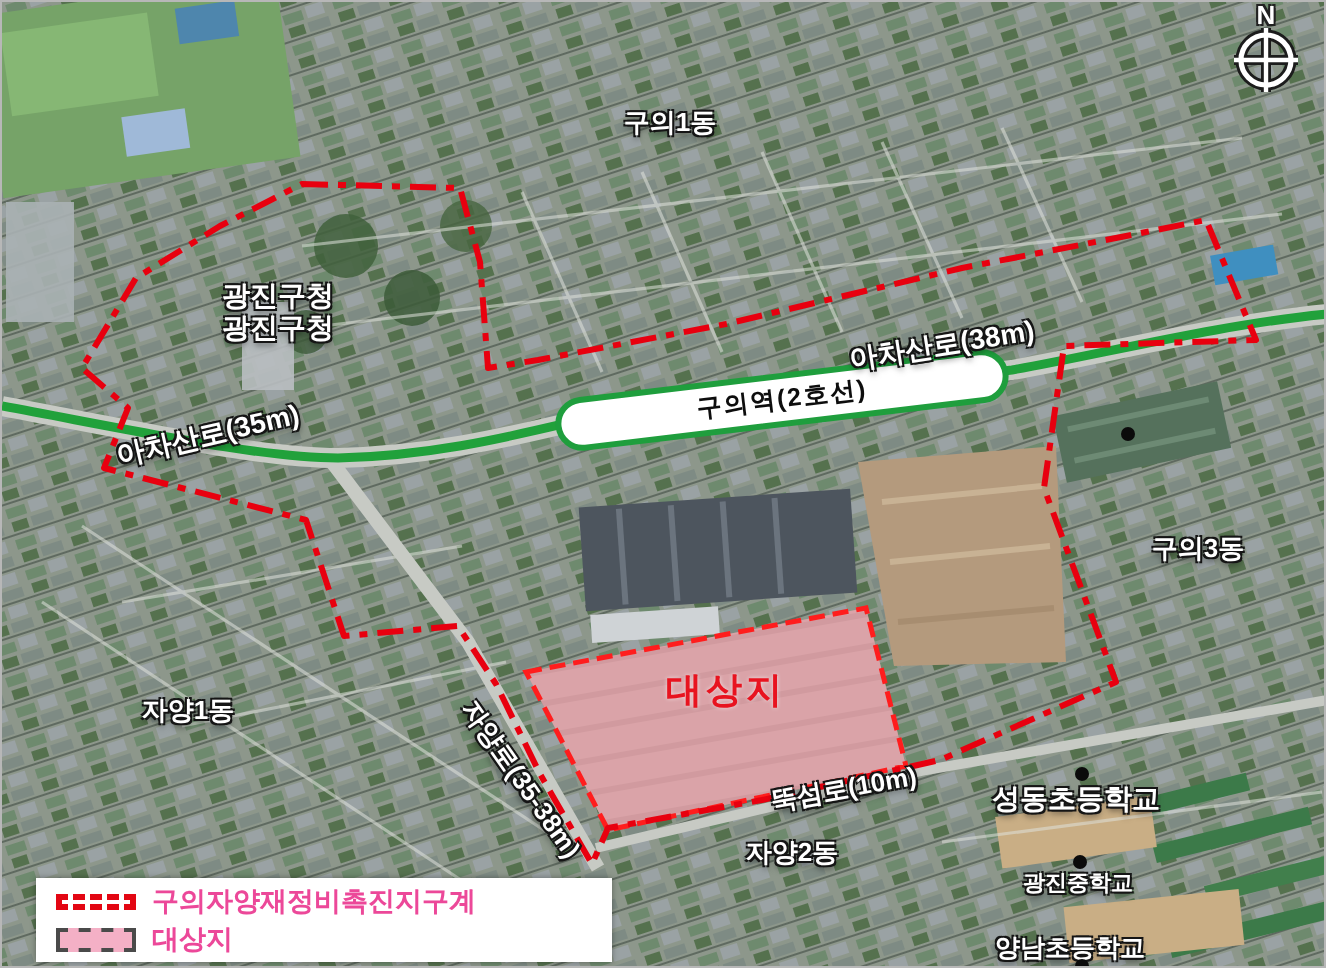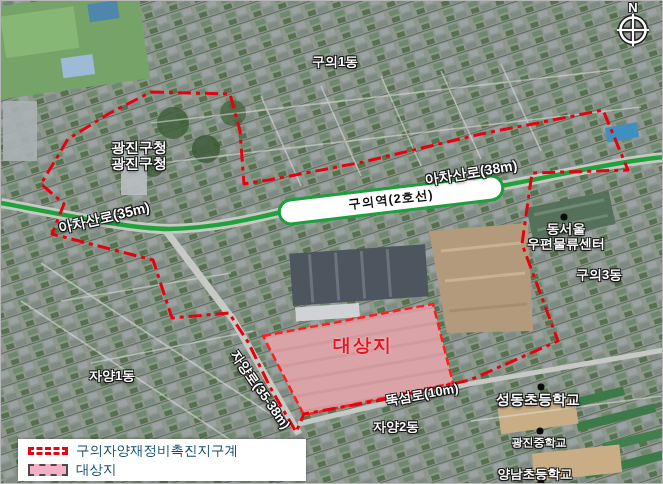--- a/index.html
+++ b/index.html
@@ -14,21 +14,21 @@
   .rot-acha38{transform:translate(-50%,-50%) rotate(-9deg);}
   .rot-jayangro{transform:translate(-50%,-50%) rotate(55deg);}
   .rot-ttukseom{transform:translate(-50%,-50%) rotate(-10deg);}
   
   .p-guui1{left:334px;top:61px;}
   .p-gwangjin{left:138px;top:155px;font-size:14px;text-align:right;}
   .p-acha35{left:103px;top:217px;}
   .p-acha38{left:470px;top:172px;}
   .p-post{left:565px;top:236px;}
   .p-guui3{left:598px;top:274px;}
-  .p-jayang1{left:111px;top:355px;margin-top:20px;}
+  .p-jayang1{left:93px;top:355px;}
   .p-jayangro{left:259px;top:389px;}
   .p-daesang{left:362px;top:344px;color:#e8131f;font-size:18px;letter-spacing:2px;
              text-shadow:0 0 2px rgba(255,255,255,.65);}
   .p-ttukseom{left:421px;top:394px;}
   .p-jayang2{left:395px;top:426px;}
   .p-seongdong{left:537px;top:399px;font-size:14px;}
   .p-gwangjinmid{left:538px;top:441px;font-size:11px;}
   .p-yangnam{left:534px;top:473px;font-size:12.5px;}
   
   .pill{position:absolute;left:390px;top:199px;width:222px;height:21px;
@@ -43,21 +43,21 @@
   .d-seongdong{left:540px;top:386px;}
   .d-gwangjinmid{left:539px;top:430px;}
   .d-yangnam{left:540px;top:482px;}
   
   .legend{position:absolute;left:17px;top:438px;width:288px;height:42px;background:#fff;
           box-shadow:0 0 3px rgba(0,0,0,.35);display:flex;flex-direction:column;
           justify-content:center;gap:3px;padding:2px 10px;box-sizing:border-box;}
   .lrow{display:flex;align-items:center;gap:8px;height:16px;}
   .sw1{width:40px;height:8px;border:3px dashed #e30613;background:#fff;box-sizing:border-box;}
   .sw2{width:40px;height:12px;background:#f4b0c6;border:2px dashed #4a4a4a;box-sizing:border-box;}
-  .ltxt{font-weight:normal;font-size:13.5px;color:#0c4a6e;white-space:nowrap;}
+  .ltxt{font-weight:bold;font-size:13.5px;color:#ec4899;white-space:nowrap;}
   
   .compass{position:absolute;left:611px;top:2px;width:42px;text-align:center;}
   .compass .n{display:block;font-weight:bold;font-size:13px;color:#fff;line-height:10px;
        text-shadow:-1px -1px 0 #222,1px -1px 0 #222,-1px 1px 0 #222,1px 1px 0 #222;}
 </style>
 </head>
 <body>
 
 <div class="stage">
 
@@ -174,24 +174,20 @@
   </div>
 
   <div class="lbl out big rot-acha35 p-acha35">아차산로(35m)</div>
 
   <div class="pill">
     <span>구의역(2호선)</span>
   </div>
 
   <div class="lbl out big rot-acha38 p-acha38">아차산로(38m)</div>
 
-  <div class="lbl out p-post">
-    <span style="display:block">동서울</span>
-    <span style="display:block">우편물류센터</span>
-  </div>
 
   <div class="lbl out p-guui3">구의3동</div>
 
   <div class="lbl out p-jayang1">자양1동</div>
 
   <div class="lbl out rot-jayangro p-jayangro">자양로(35-38m)</div>
 
   <div class="lbl p-daesang">대상지</div>
 
   <div class="lbl out rot-ttukseom p-ttukseom">뚝섬로(10m)</div>

